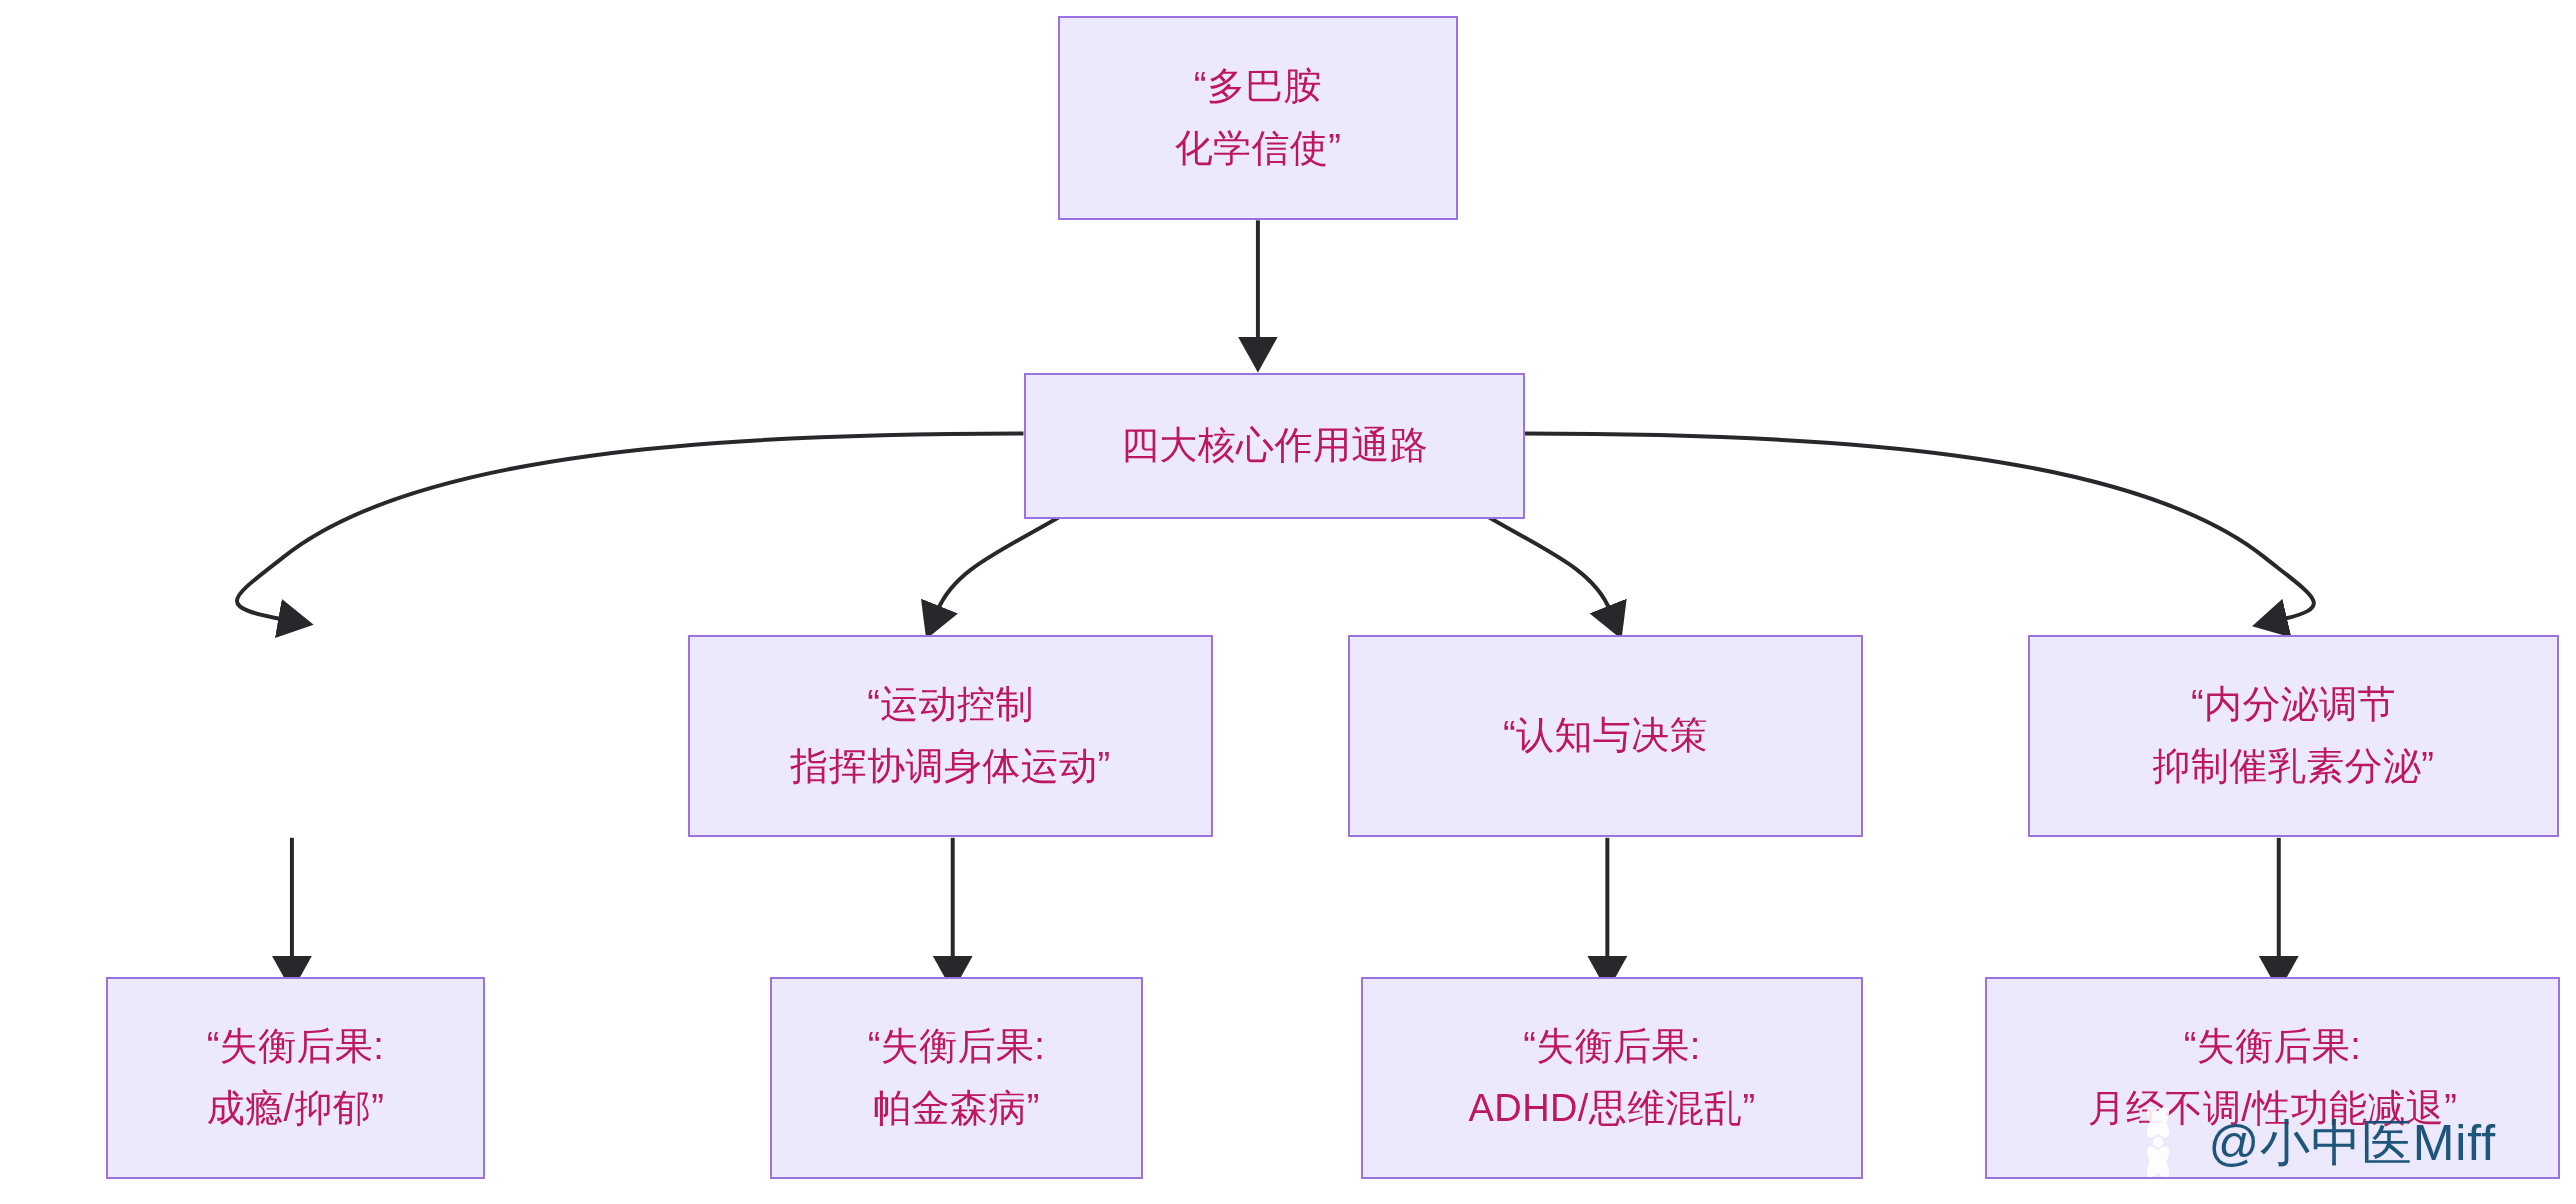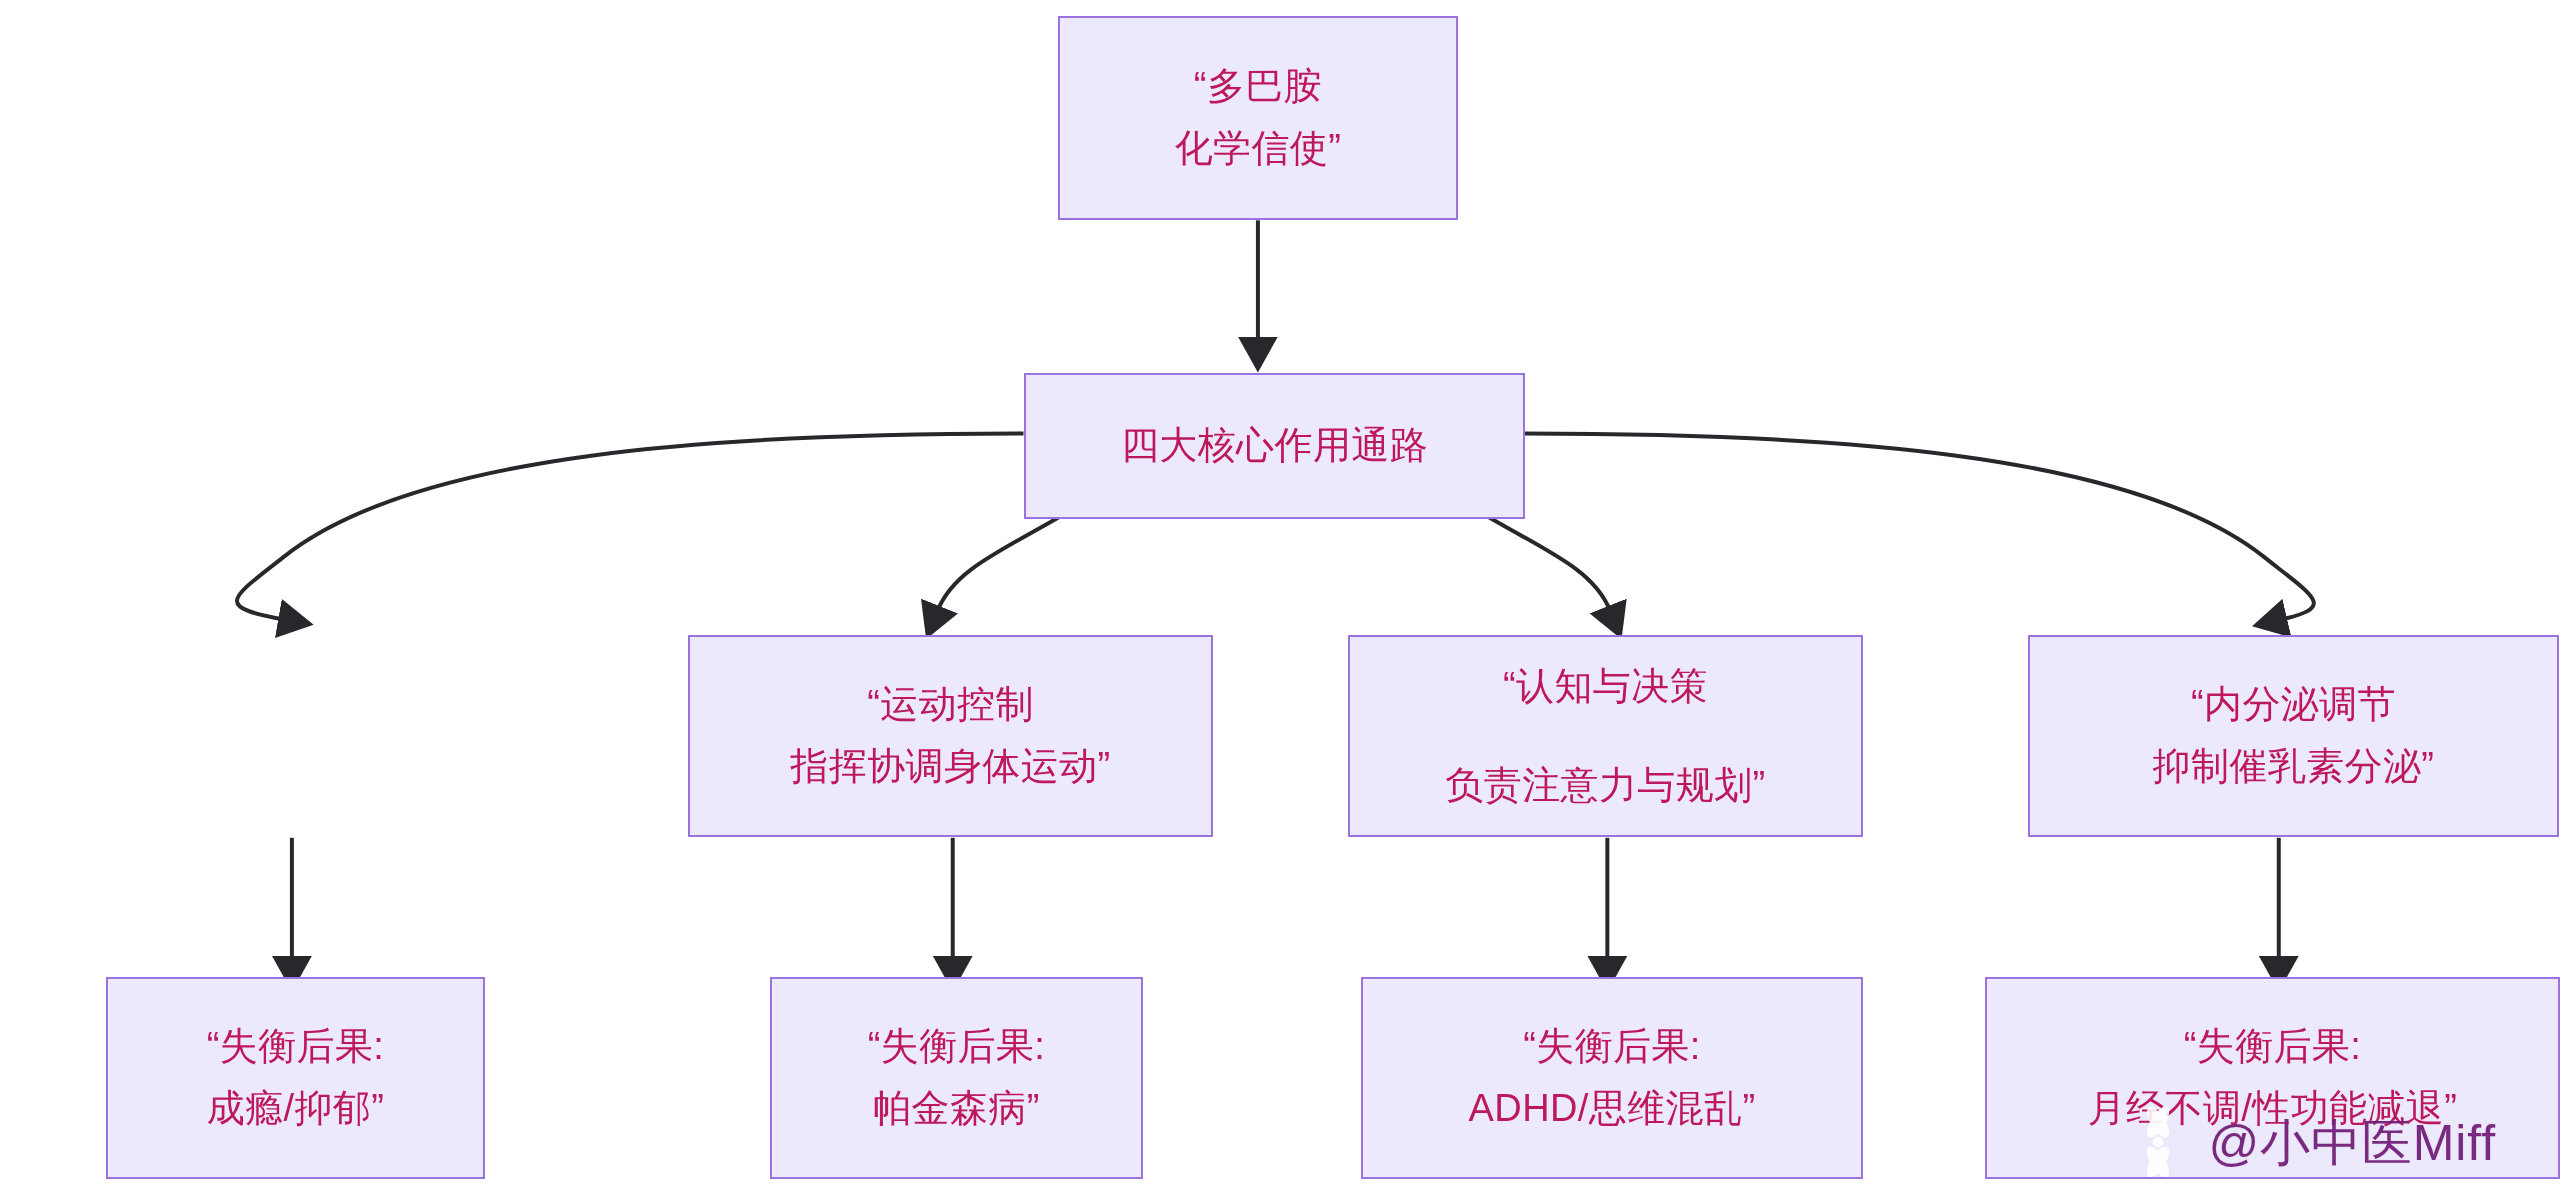--- a/index.html
+++ b/index.html
@@ -64,21 +64,21 @@
     top: 1104px;
     display: flex;
     align-items: center;
     gap: 12.4px;
     z-index: 5;
     pointer-events: none;
     opacity: 0.92;
   }
   #watermark .wm-text {
     font-size: 50px;
-    color: #701a75;
+    color: #0c4a6e;
     letter-spacing: 0.9px;
     text-shadow: 0 0 1.8px rgba(200,195,225,0.55);
     white-space: nowrap;
   }
   #watermark .wm-flower {
     flex: 0 0 auto;
   }
 </style>
 </head>
 <body>
@@ -118,21 +118,20 @@
   </div>
 
 
   <div class="node" id="node-path-2">
     <span class="line">“运动控制</span>
     <span class="line">指挥协调身体运动”</span>
   </div>
 
   <div class="node" id="node-path-3">
     <span class="line">“认知与决策</span>
-    <span class="line">负责注意力与规划”</span>
   </div>
 
   <div class="node" id="node-path-4">
     <span class="line">“内分泌调节</span>
     <span class="line">抑制催乳素分泌”</span>
   </div>
 
   <div class="node" id="node-outcome-1">
     <span class="line">“失衡后果:</span>
     <span class="line">成瘾/抑郁”</span>

